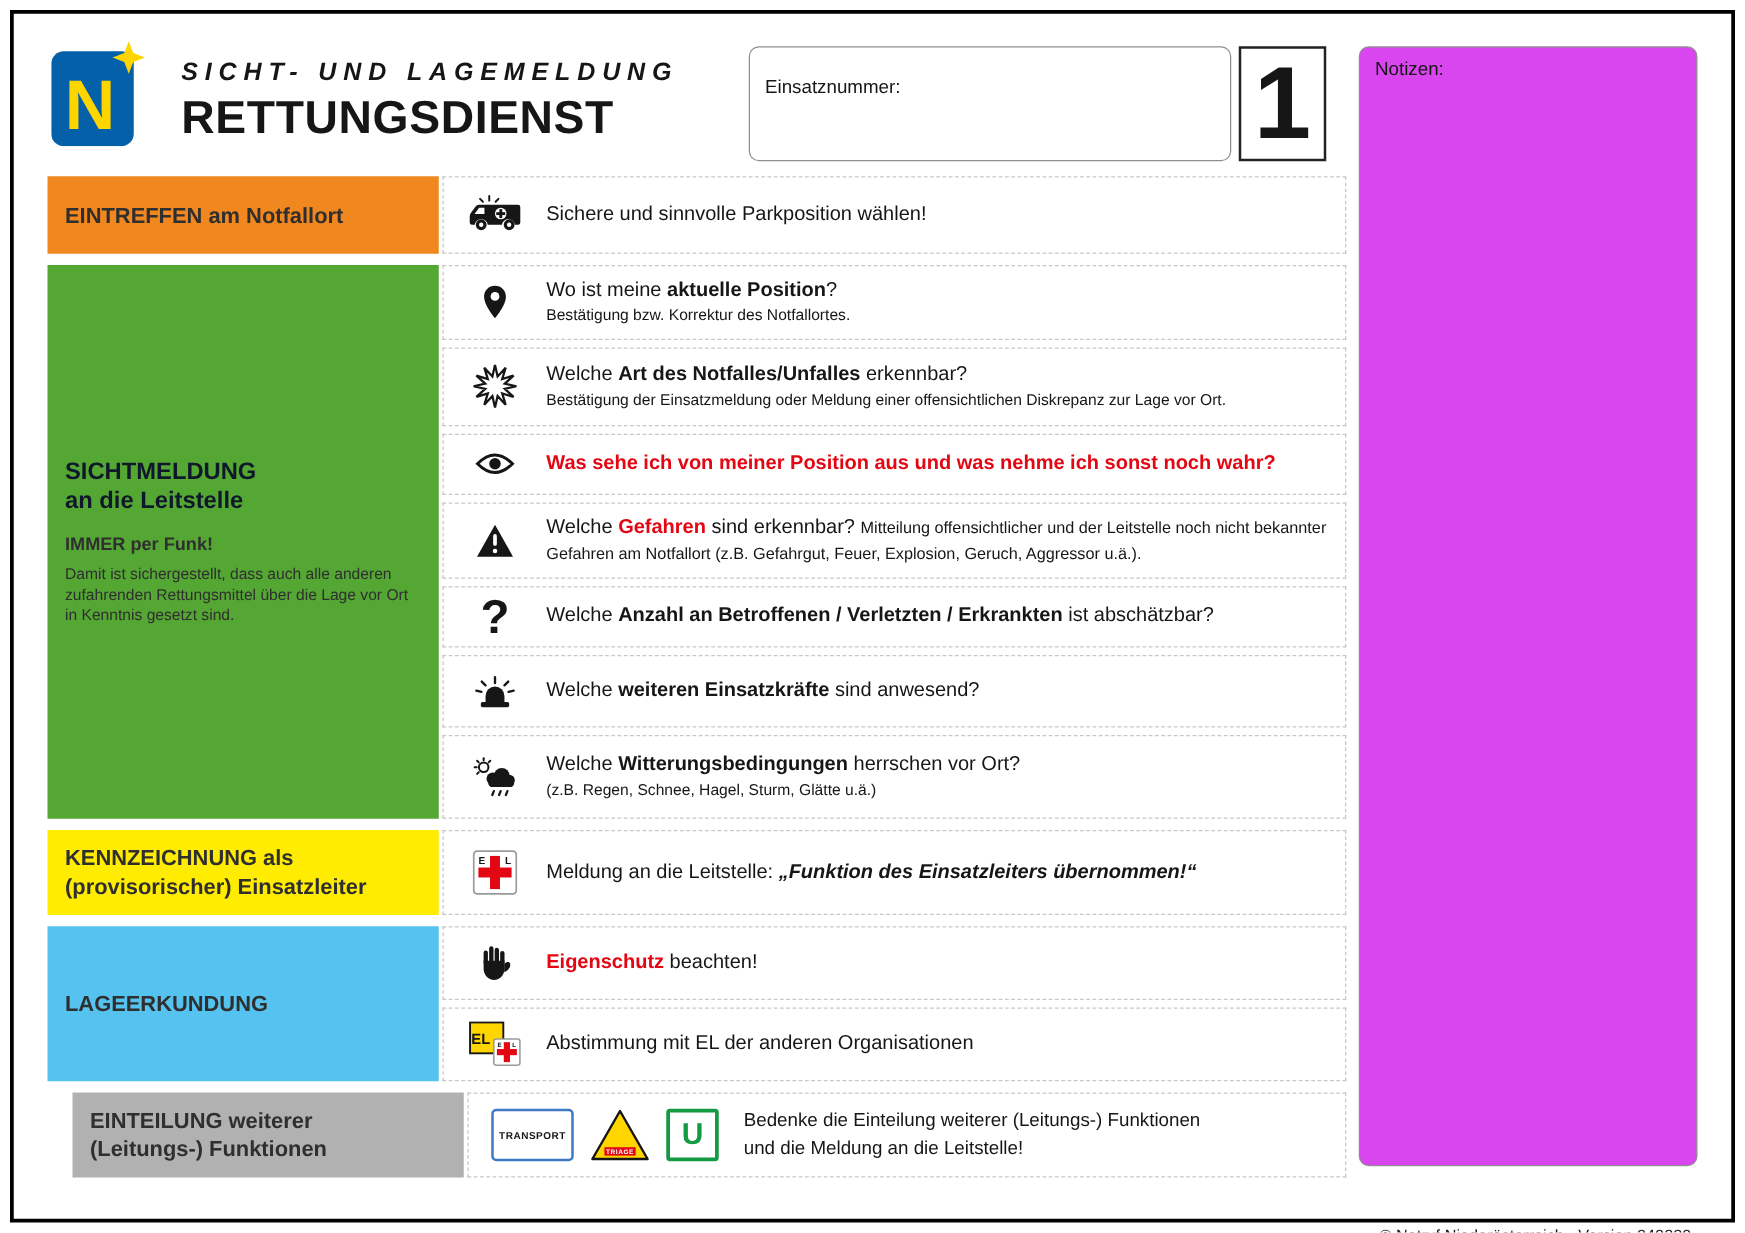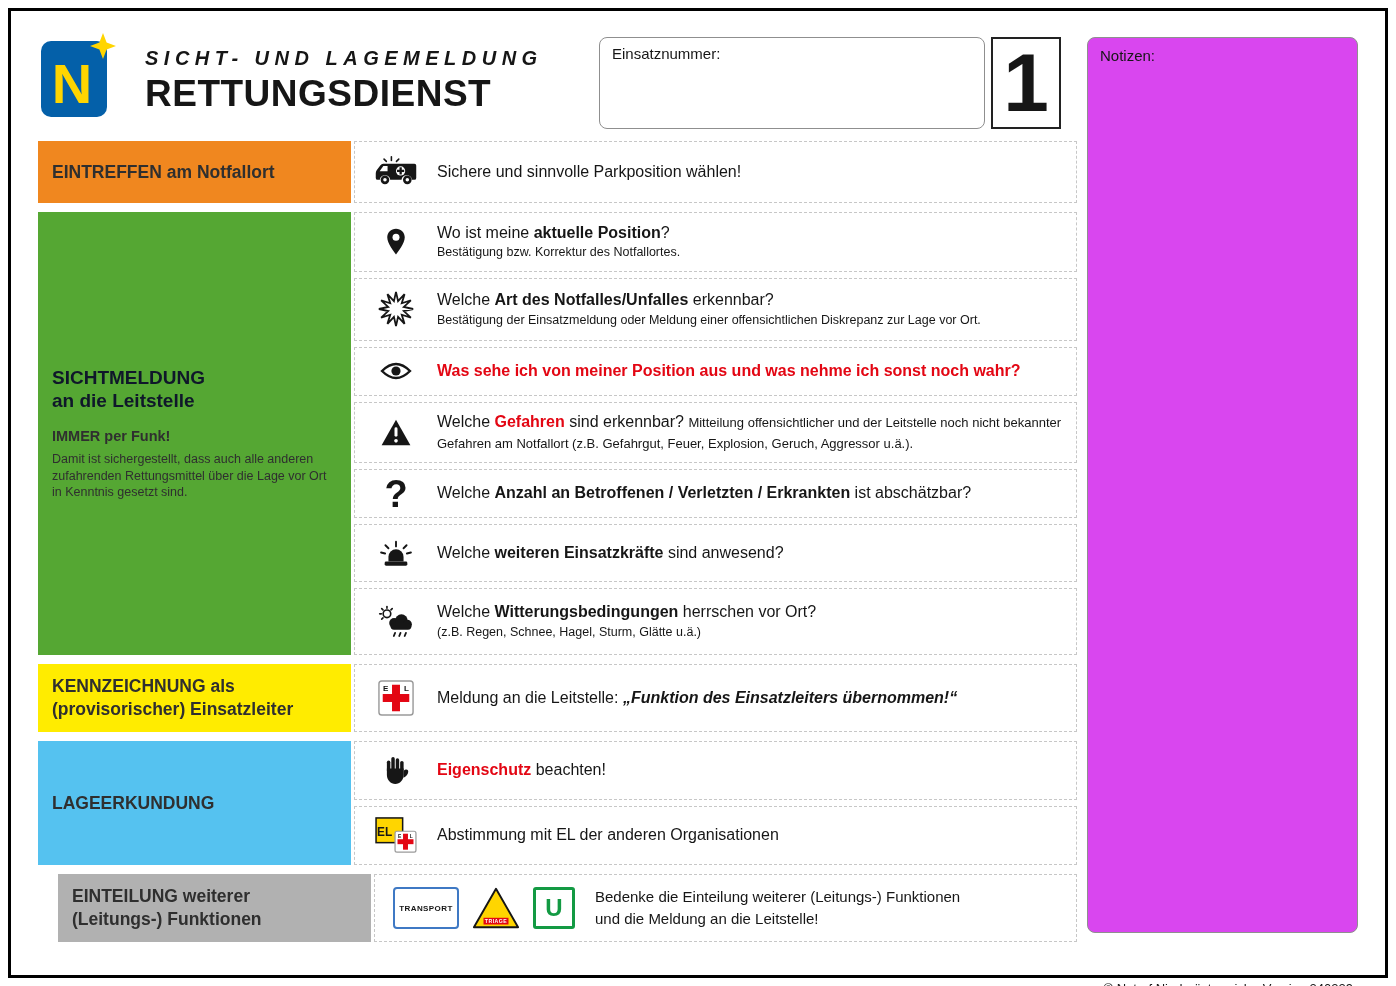--- a/index.html
+++ b/index.html
@@ -5,21 +5,21 @@
   * { margin:0; padding:0; box-sizing:border-box; }
   html,body { width:1396px; height:986px; background:#fff; }
   body { font-family:"Liberation Sans","DejaVu Sans",sans-serif; color:var(--c-ink,#161616); position:relative; }
   .page { position:absolute; left:8px; top:8px; width:1380px; height:970px; border:3px solid #000; background:#fff; }
 
   
   .logo { position:absolute; left:30px; top:22px; }
   .titles { position:absolute; left:134px; top:36px; }
   .title1 { font-size:20px; font-weight:bold; letter-spacing:5.5px; white-space:nowrap;font-style:italic; }
   .title2 { font-size:37px; font-weight:bold; letter-spacing:.5px; margin-top:3px; white-space:nowrap; }
-  .einsatz { position:absolute; left:588px; top:26px; width:386px; height:92px; border:1.5px solid #8f8f8f; border-radius:8px; padding:7px 12px; background:#fff; }
+  .einsatz { position:absolute; left:588px; top:26px; width:386px; height:92px; border:1.5px solid #8f8f8f; border-radius:8px; padding:23px 12px; background:#fff; }
   .boxlabel { font-size:15px; }
   .pagenum { position:absolute; left:980px; top:26px; width:70px; height:92px; border:2px solid #222; display:flex; align-items:center; justify-content:center; font-size:82px; font-weight:bold; line-height:1; }
   .notes { position:absolute; left:1076px; top:26px; width:271px; height:896px; border:1.5px solid #8f8f8f; border-radius:8px; padding:9px 12px; background:#d946ef; }
 
   
   .main { position:absolute; left:27px; top:130px; width:1039px; height:801px; display:flex; flex-direction:column; gap:9px; }
   .sec { display:flex; gap:3px; flex:none; }
   .sec1 { height:62px; } .sec2 { height:443px; } .sec3 { height:68px; } .sec4 { height:124px; } .sec5 { height:68px; }
   .label { width:313px; flex:none; padding:6px 14px; display:flex; flex-direction:column; justify-content:center; color:#2f2f2f; }
   .orange { background:var(--c-orange,#F0871F); }

